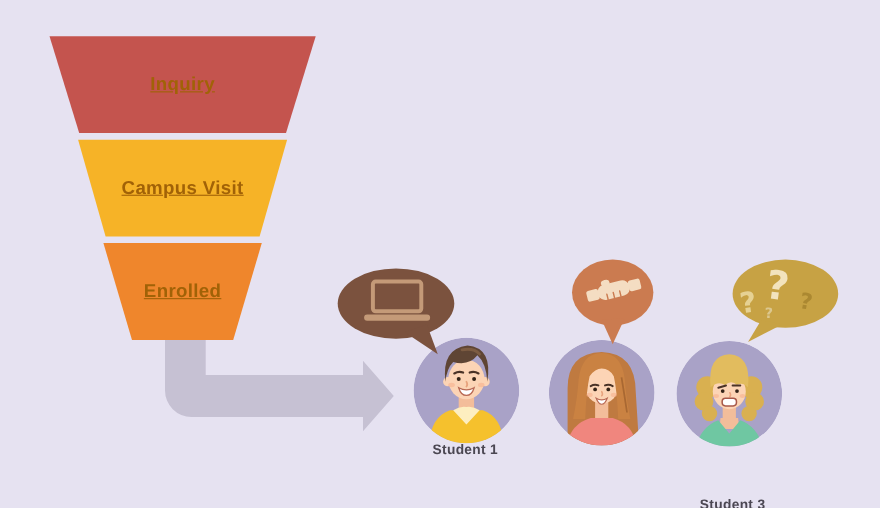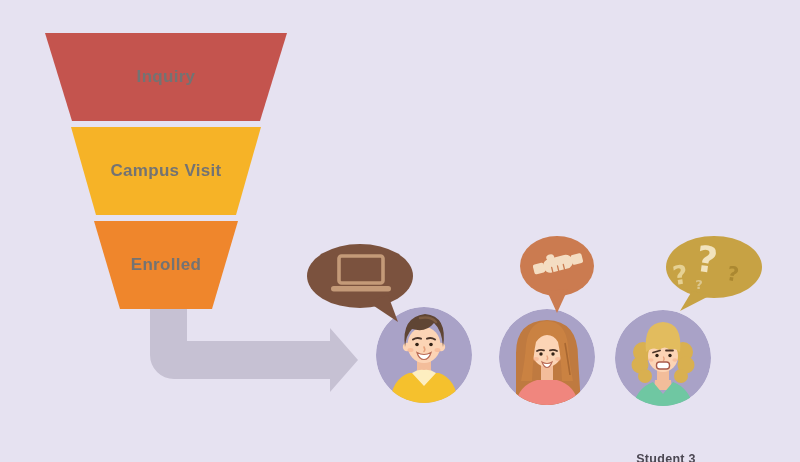--- a/index.html
+++ b/index.html
@@ -10,25 +10,26 @@
     overflow:hidden;
     font-family:"Liberation Sans", sans-serif;
   }
   .canvas svg{position:absolute;left:0;top:0;}
   .overlay-label{
     position:absolute;
     text-align:center;
     pointer-events:none;
   }
   .funnel-label{
-    color:#737373;
+    color:#a16207;
     font-size:17px;
     font-weight:600;
     letter-spacing:.3px;
     line-height:20px;
+    text-decoration:underline;
   }
   .student-label{
     color:#4b4752;
     font-size:12.5px;
     font-weight:600;
     letter-spacing:.3px;
     line-height:16px;
   }
 </style>
 </head>
@@ -170,14 +171,15 @@
         <text x="733" y="281" font-size="20" transform="rotate(10 733 273)" fill="#ab8831">?</text>
         <text x="699" y="289" font-size="13" fill="#dcc78e">?</text>
       </g>
     </g>
   </svg>
 
   <div class="overlay-label funnel-label" style="left:46px;top:67px;width:240px;">Inquiry</div>
   <div class="overlay-label funnel-label" style="left:86px;top:255px;width:160px;">Enrolled</div>
   <div class="overlay-label funnel-label" style="left:66px;top:161px;width:200px;">Campus Visit</div>
 
+  <div class="overlay-label student-label" style="left:363px;top:401px;width:120px;">Student 1</div>
   <div class="overlay-label student-label" style="left:603px;top:410px;width:126px;margin-top:41px;">Student 3</div>
 </div>
 
 </body></html>

